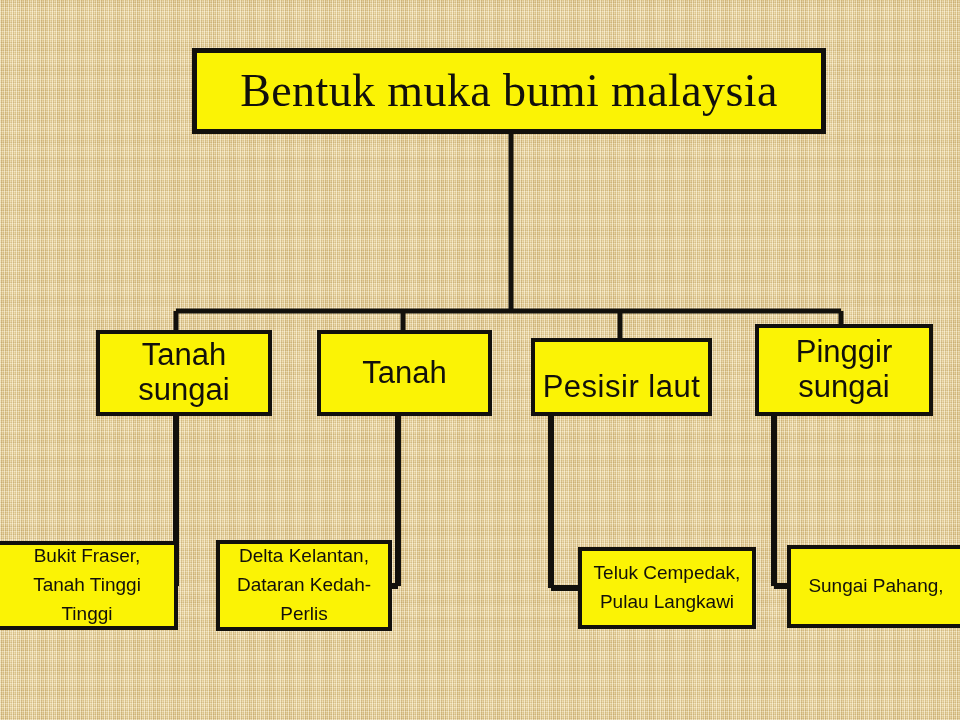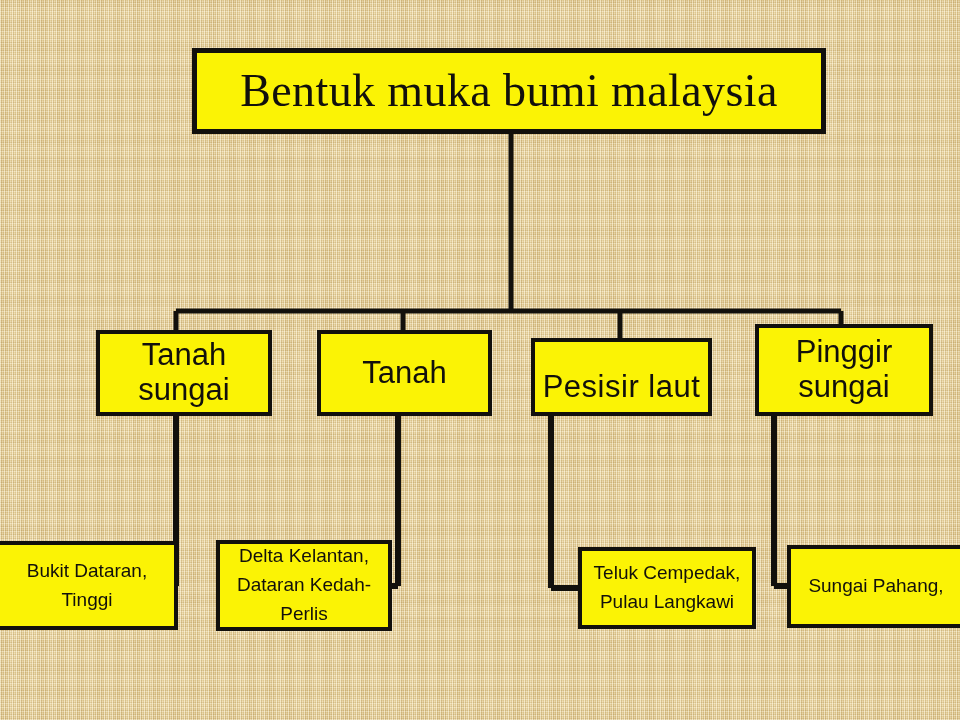--- a/index.html
+++ b/index.html
@@ -165,21 +165,22 @@
   <div class="node branch" id="node-pesisir-laut">
     <span class="line">Pesisir laut</span>
   </div>
 
   <div class="node branch" id="node-pinggir-sungai">
     <span class="line">Pinggir</span>
     <span class="line">sungai</span>
   </div>
 
   <div class="node leaf" id="node-bukit-fraser">
-    <span class="line">Bukit Dataran,</span>
+    <span class="line">Bukit Fraser,</span>
+    <span class="line">Tanah Tinggi</span>
     <span class="line">Tinggi</span>
   </div>
 
   <div class="node leaf" id="node-delta-kelantan">
     <span class="line">Delta Kelantan,</span>
     <span class="line">Dataran Kedah-</span>
     <span class="line">Perlis</span>
   </div>
 
   <div class="node leaf" id="node-teluk-cempedak">

